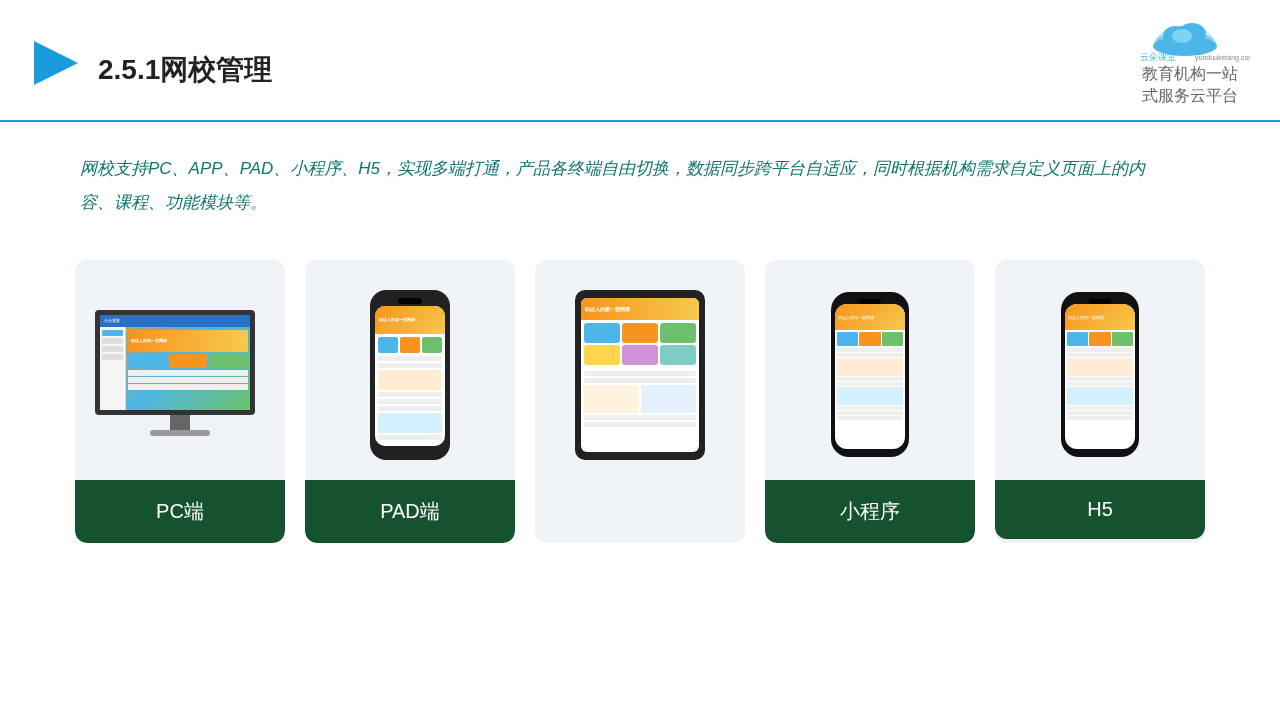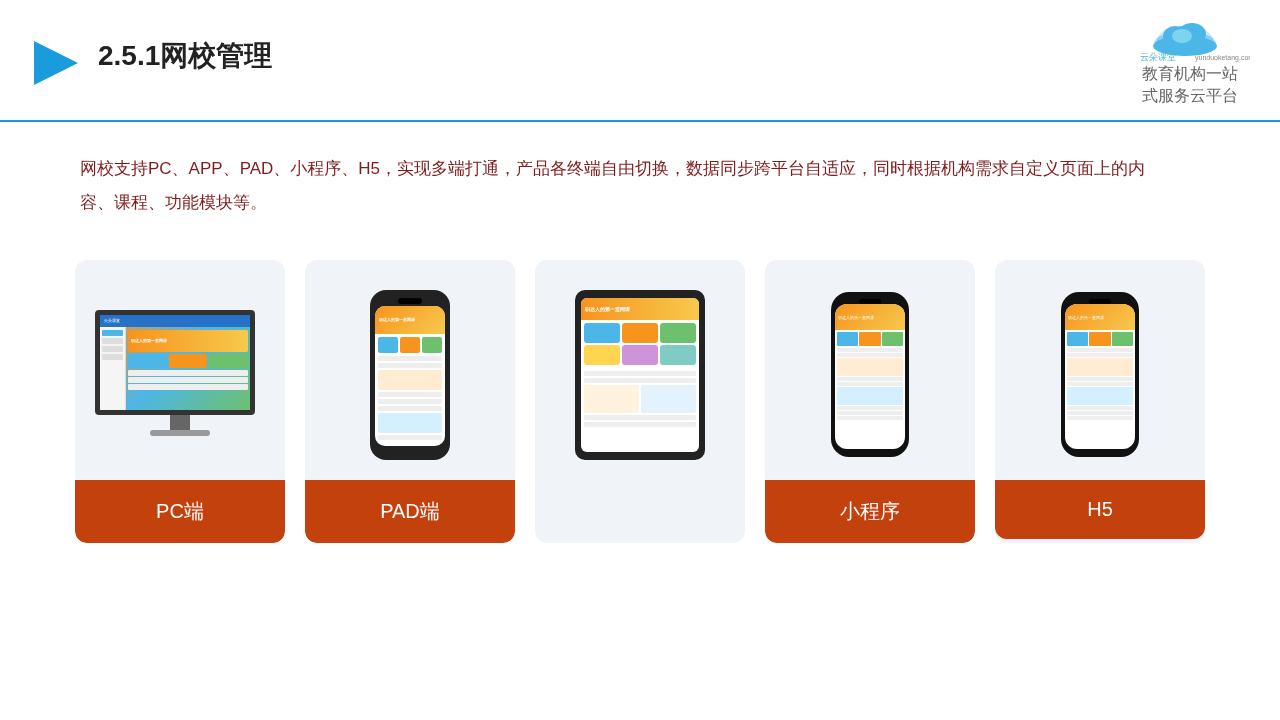--- a/index.html
+++ b/index.html
@@ -16,21 +16,21 @@
     .header {
       display: flex;
       align-items: center;
       justify-content: space-between;
       padding: 18px 30px 12px 30px;
       border-bottom: 2px solid #1a9bdc;
     }
 
     .header-left {
       display: flex;
-      align-items: flex-start;
+      align-items: flex-end;
       gap: 16px;
     }
 
     .play-icon {
       width: 52px;
       height: 52px;
     }
 
     .page-title {
       font-size: 28px;
@@ -41,22 +41,23 @@
     .logo-area {
       display: flex;
       flex-direction: column;
       align-items: center;
     }
 
     
     .description {
       padding: 30px 104px 10px 80px;
       font-size: 17px;
-      color: #7f1d1d;
+      color: #0f766e;
       line-height: 2;
+      font-style: italic;
     }
 
     
     .cards-container {
       display: flex;
       gap: 20px;
       padding: 30px 70px;
       justify-content: center;
     }
 
@@ -75,21 +76,21 @@
       width: 100%;
       height: 220px;
       display: flex;
       align-items: center;
       justify-content: center;
       padding: 20px 10px 10px;
     }
 
     .card-label {
       width: 100%;
-      background: #c2410c;
+      background: #14532d;
       color: #fff;
       font-size: 20px;
       text-align: center;
       padding: 18px 0;
       border-radius: 0 0 12px 12px;
     }
 
     
     .monitor {
       position: relative;

